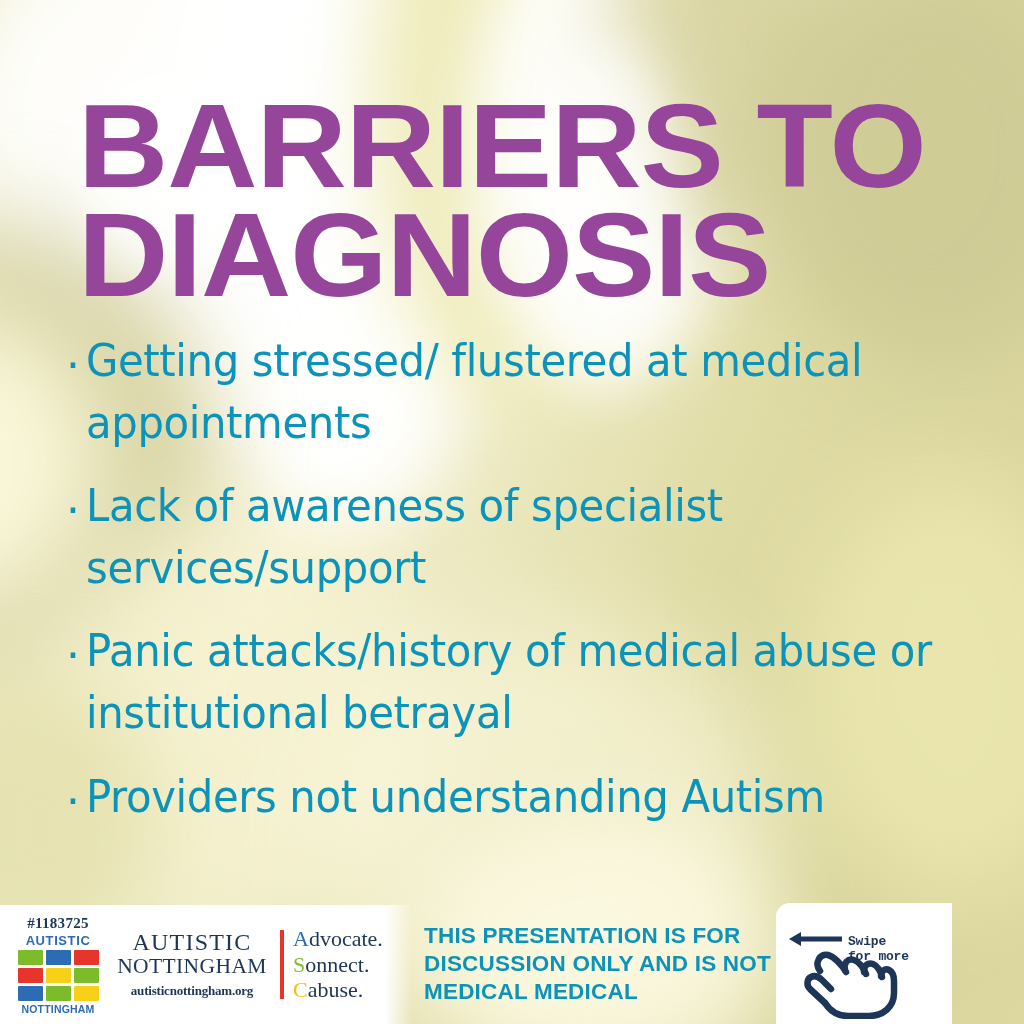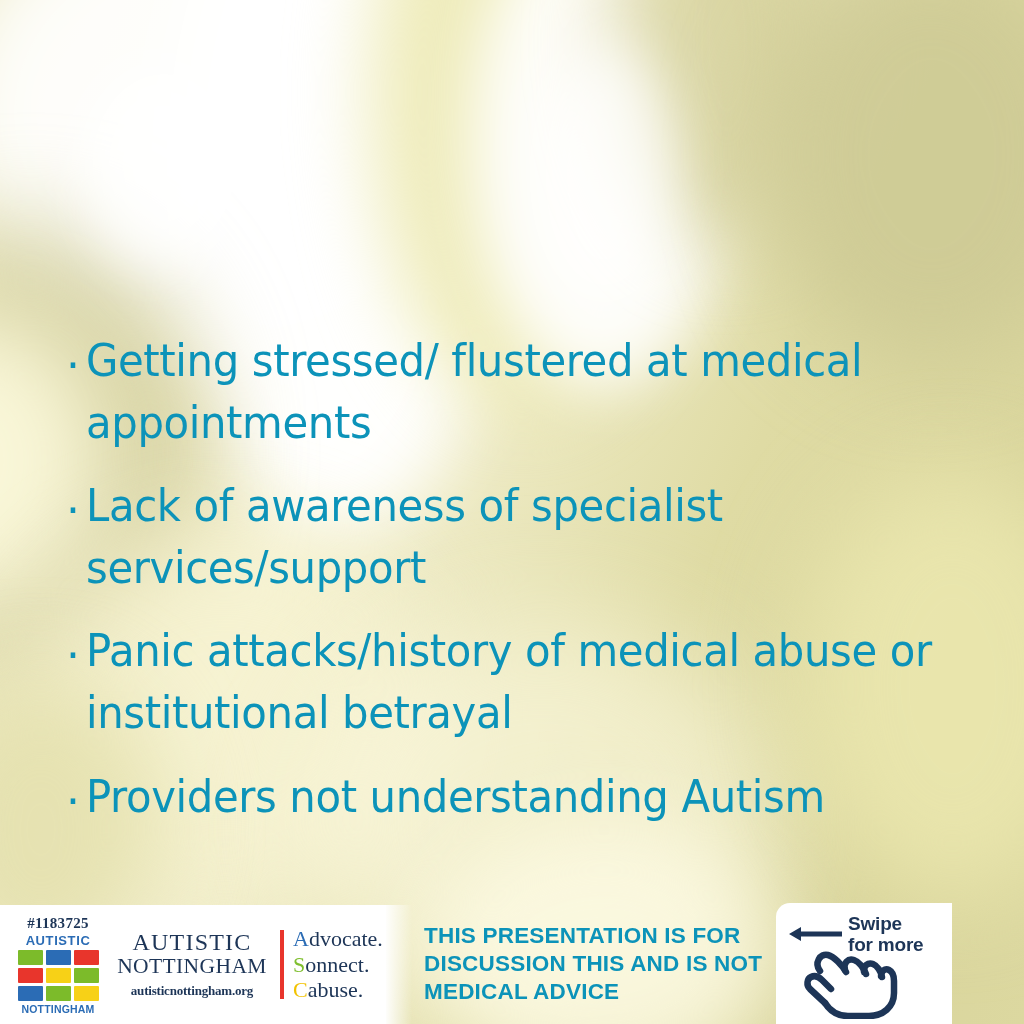--- a/index.html
+++ b/index.html
@@ -148,22 +148,22 @@
 
   .swipe-panel{
     position:absolute;right:0;bottom:0;width:176px;height:121px;
     background:#ffffff;border-top-left-radius:14px;
   }
   .swipe-top{
     position:absolute;left:10px;top:10px;display:flex;align-items:center;
   }
   .swipe-arrow{width:58px;height:20px;flex:0 0 auto;}
   .swipe-text{
-    font-family:Liberation Sans, sans-serif;font-weight:bold;
-    color:#1d3557;font-size:19px;line-height:1.12;margin-left:4px;letter-spacing:-.2px;
+    font-family:Liberation Mono, monospace;font-weight:bold;
+    color:#1d3557;font-size:13px;line-height:1.12;margin-left:4px;letter-spacing:-.2px;margin-top:22px;
   }
   .swipe-hand{position:absolute;left:22px;top:30px;width:108px;height:86px;}
 </style>
 </head>
 <body>
 
 <div class="slide">
 
   <div class="bg">
     <div class="bg-base"></div>
@@ -177,20 +177,24 @@
       <div class="blob b8"></div>
       <div class="blob b9"></div>
     <div class="blob b10"></div>
       <div class="blob b11"></div>
       <div class="blob b12"></div>
     <div class="blob b13"></div>
       <div class="blob b14"></div>
       <div class="blob b15"></div>
   </div>
 
+  <div class="title-wrap">
+    <div class="title-line">BARRIERS TO</div>
+    <div class="title-line">DIAGNOSIS</div>
+  </div>
 
   <div class="bullets">
     <div class="bullet">
       <span class="dot">·</span>
       <span class="btxt">Getting stressed/ flustered at medical appointments</span>
     </div>
     <div class="bullet">
       <span class="dot">·</span>
       <span class="btxt">Lack of awareness of specialist services/support</span>
     </div>
@@ -231,21 +235,21 @@
         <div class="logo-url">autisticnottingham.org</div>
       </div>
 
       <div class="logo-tag">
         <div class="tag-line"><span class="cap-a">A</span><span>dvocate.</span></div>
         <div class="tag-line"><span class="cap-s">S</span><span>onnect.</span></div>
         <div class="tag-line"><span class="cap-c">C</span><span>abuse.</span></div>
       </div>
     </div>
 
-    <div class="disclaimer">THIS PRESENTATION IS FOR DISCUSSION THIS AND IS NOT MEDICAL ADVICE</div>
+    <div class="disclaimer">THIS PRESENTATION IS FOR DISCUSSION ONLY AND IS NOT MEDICAL MEDICAL</div>
 
     <div class="swipe-panel">
       <div class="swipe-top">
         <svg class="swipe-arrow" viewBox="0 0 58 20">
           <path d="M3 10 L15 3 L15 7.4 L56 7.4 L56 12.6 L15 12.6 L15 17 Z" fill="#1d3557"></path>
         </svg>
         <div class="swipe-text">
           <div>Swipe</div>
           <div>for more</div>
         </div>

